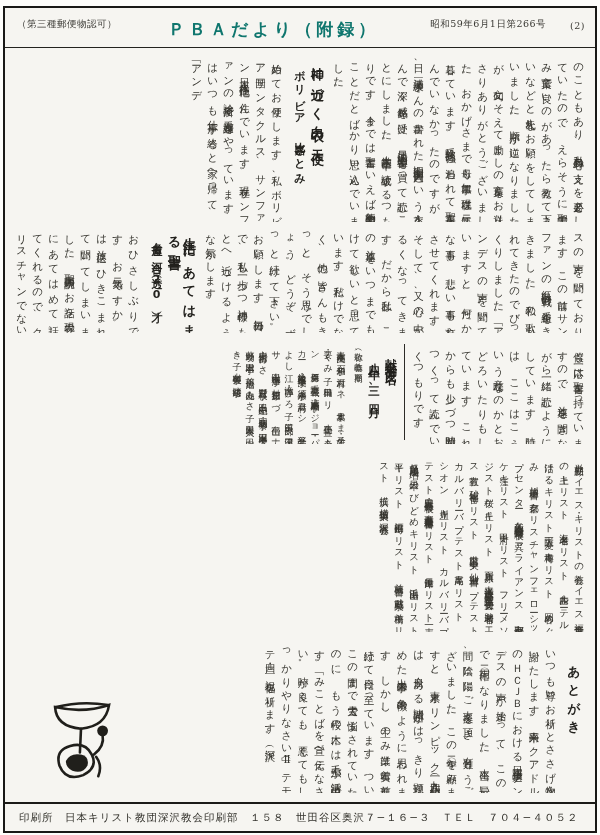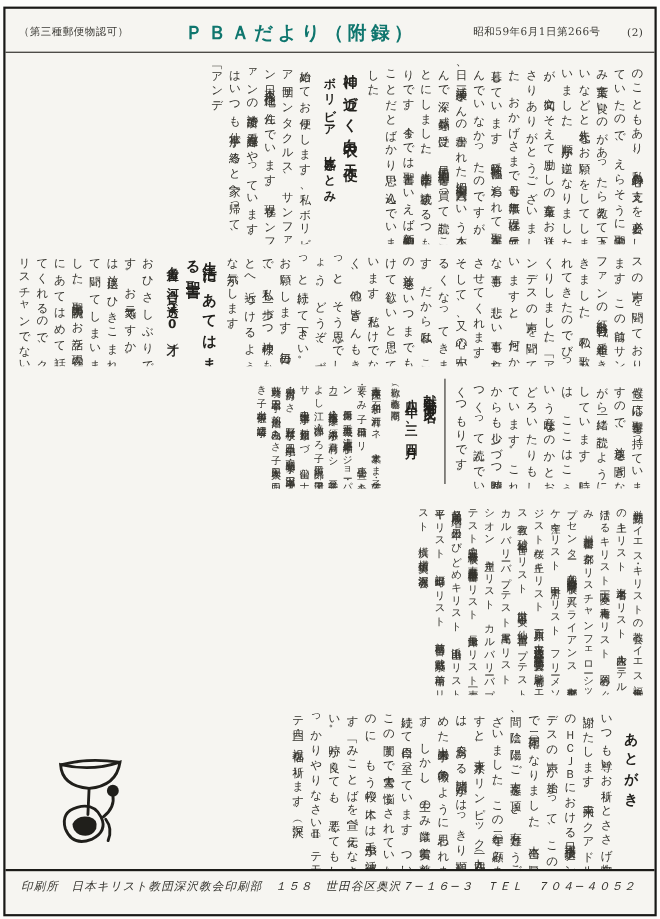--- a/index.html
+++ b/index.html
@@ -1,21 +1,21 @@
 <!DOCTYPE html>
 <html lang="ja"><head>
 <meta charset="utf-8">
 <style>
   html,body{margin:0;padding:0;background:#fdfdfb;}
   .sheet{position:relative;width:600px;height:835px;background:#fdfdfb;overflow:hidden;
          font-family:"DejaVu Serif","Liberation Serif",serif;}
   .page{position:absolute;left:3px;top:6px;right:3px;bottom:2px;border:2px solid #191917;
         background:#f6f5f1;box-sizing:border-box;display:flex;flex-direction:column;}
   
-  .hdr{display:flex;align-items:center;justify-content:space-between;
+  .hdr{display:flex;align-items:flex-start;justify-content:space-between;
        padding:10px 10px 6px 12px;border-bottom:1.5px solid #23231f;}
   .hdr-small{font-size:9.5px;color:#3a3934;letter-spacing:.5px;white-space:nowrap;}
   .hdr-title{font-family:Liberation Sans, sans-serif;font-weight:bold;
              font-size:17px;letter-spacing:4px;color:#0f766e;white-space:nowrap;}
   .hdr-right{display:flex;gap:24px;align-items:flex-end;}
   
   .main{position:relative;flex:1;padding:8px 8px 2px 8px;overflow:hidden;}
   .vt{writing-mode:vertical-rl;text-orientation:mixed;color:#34332d;
       font-size:10.5px;line-height:16px;letter-spacing:1.2px;text-align:justify;
       overflow:hidden;width:100%;}
@@ -39,22 +39,22 @@
                 font-size:11.5px;line-height:14px;letter-spacing:3px;margin:10px 3px 0 3px;color:#201f1b;}
   .donor-note{font-size:8.5px;line-height:11px;letter-spacing:.5px;margin:2px 2px 0 6px;color:#45443e;}
   .names{font-size:9px;line-height:13px;letter-spacing:.8px;}
   .ps-head{font-family:"DejaVu Sans","Liberation Sans",sans-serif;font-weight:bold;
            font-size:12.5px;line-height:14px;letter-spacing:4px;color:#22211d;
            margin:0 6px 0 8px;padding-top:14px;}
   .ps-body{text-orientation:upright;font-size:10.5px;line-height:16.5px;}
   
   .stamp{position:absolute;left:22px;bottom:10px;width:108px;height:118px;}
   
-  .ftr{border-top:2.5px solid #1c1b18;padding:7px 10px 18px 14px;font-size:10.5px;
-       letter-spacing:1px;color:#33322c;white-space:nowrap;font-style:italic;}
+  .ftr{border-top:2.5px solid #1c1b18;padding:7px 10px 6px 14px;font-size:10.5px;
+       letter-spacing:1px;color:#33322c;white-space:nowrap;}
 </style>
 </head>
 <body>
 
 <div class="sheet">
   <div class="page">
 
     <div class="hdr">
       <span class="hdr-small">（第三種郵便物認可）</span>
       <span class="hdr-title">ＰＢＡだより（附録）</span>

